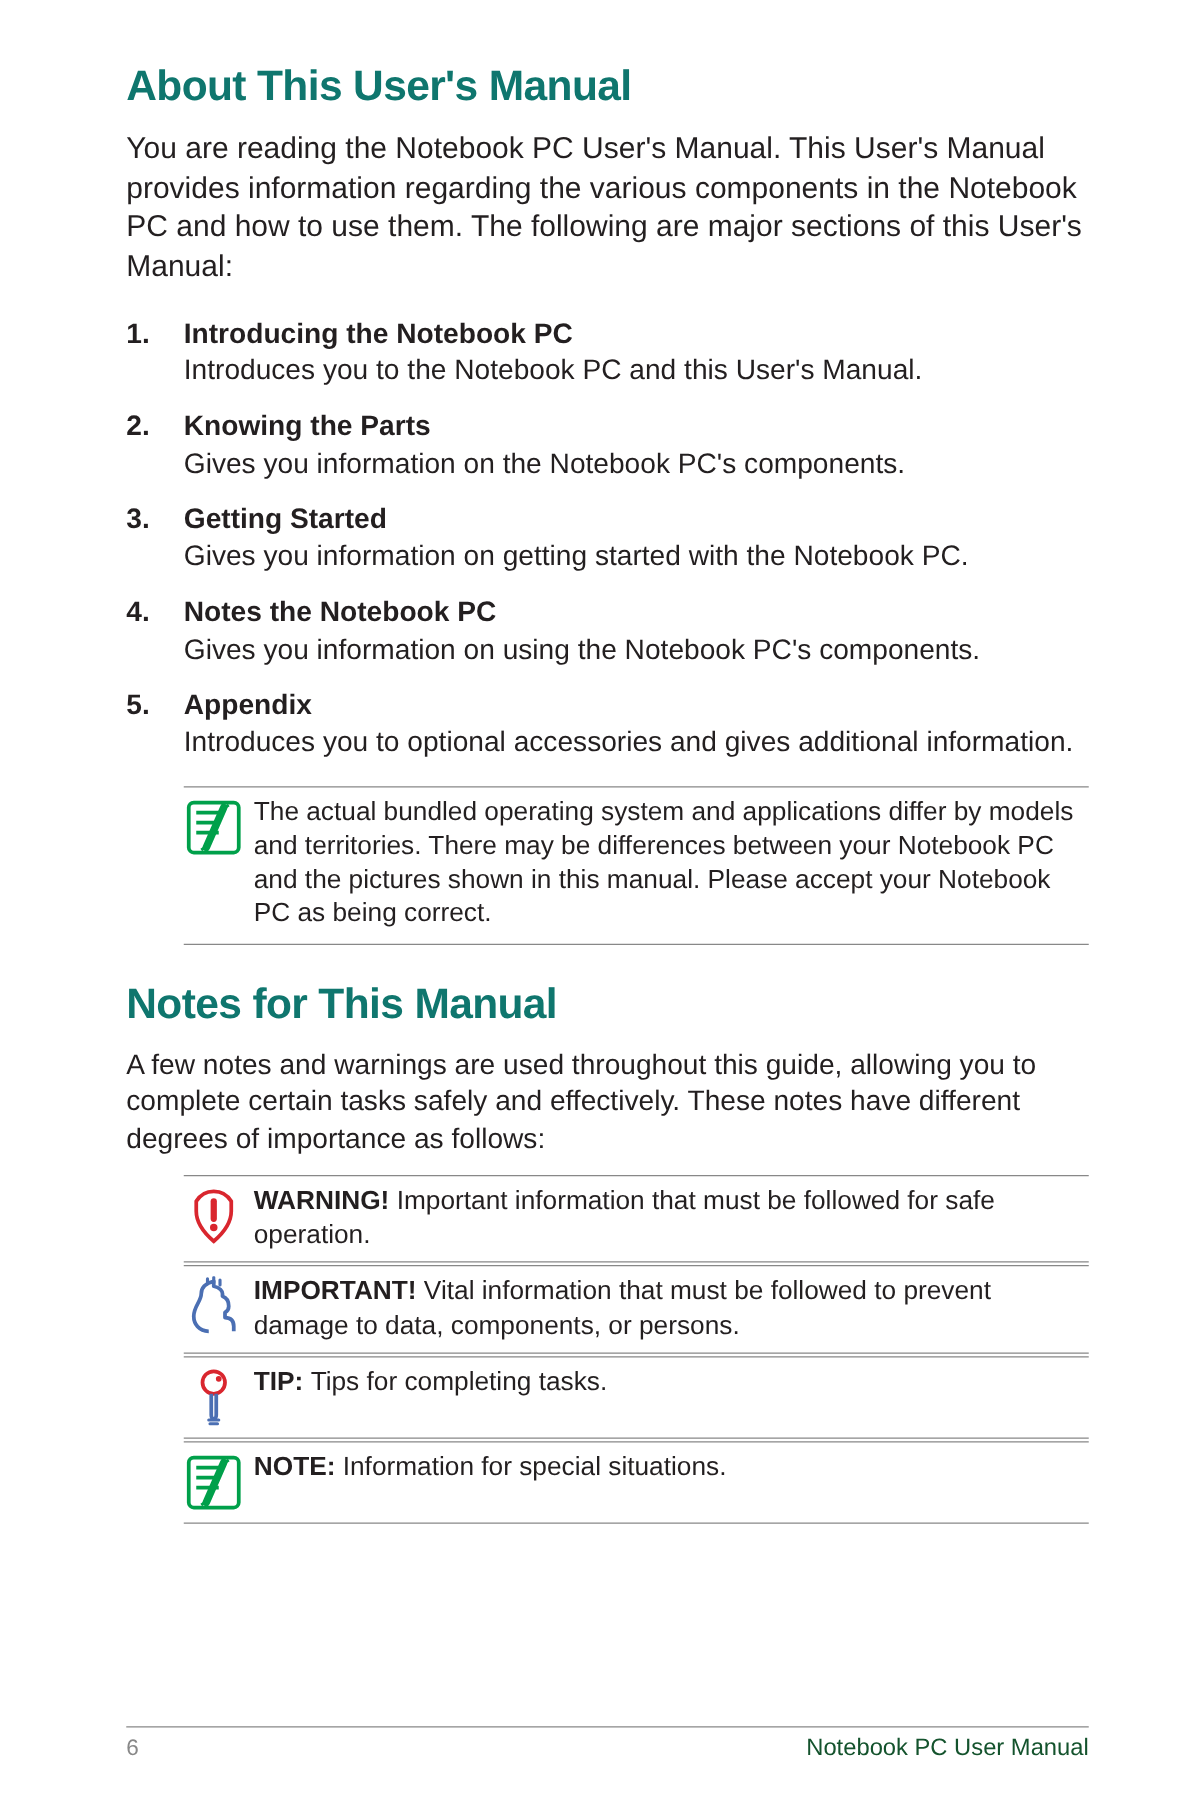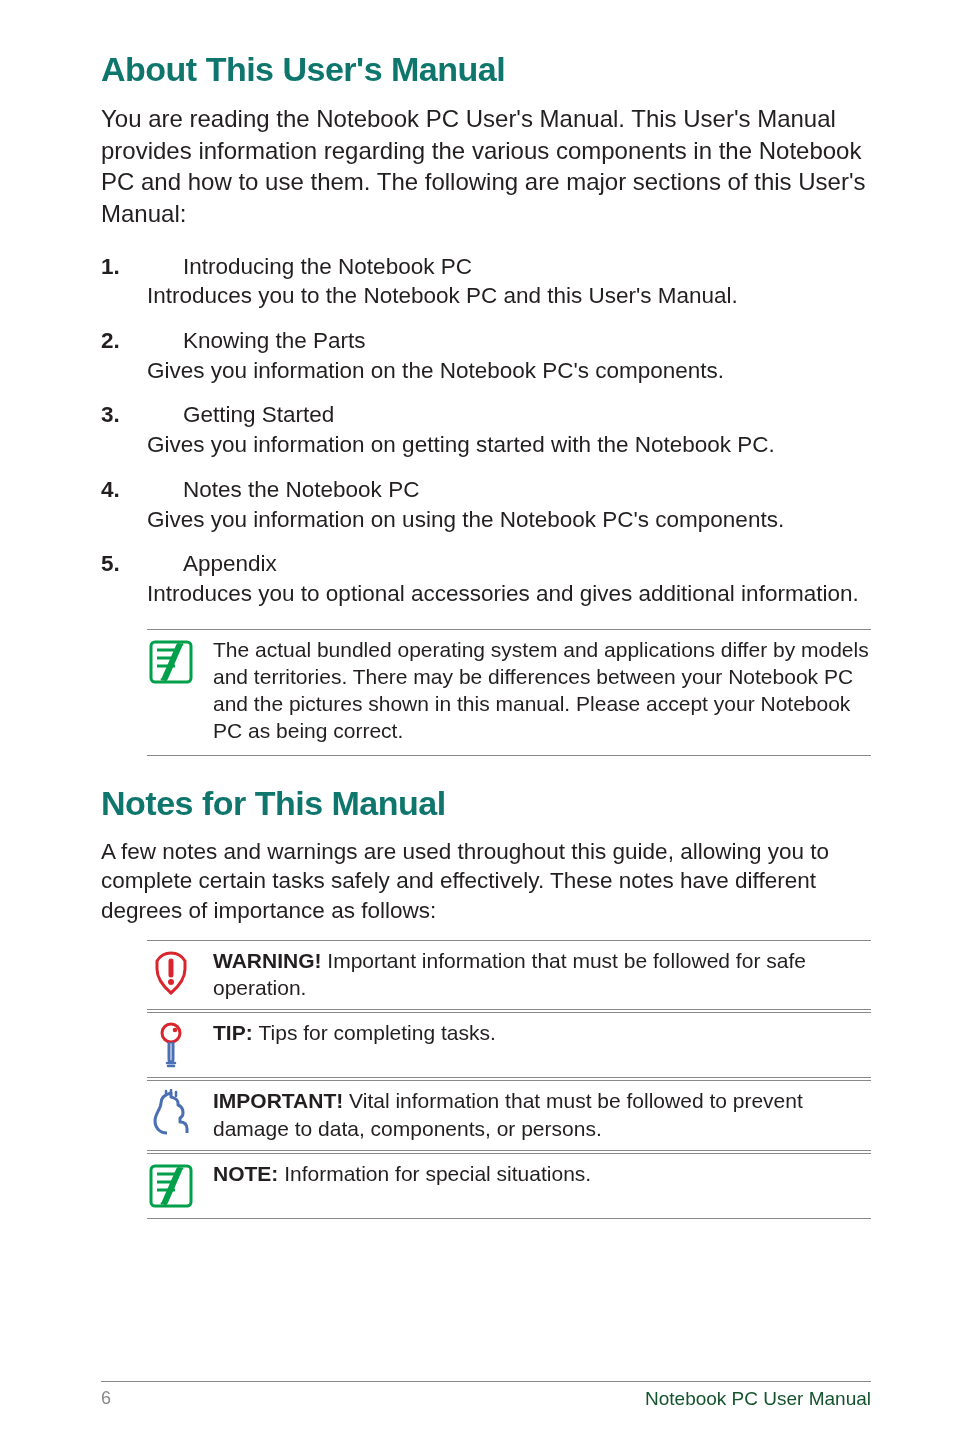--- a/index.html
+++ b/index.html
@@ -42,36 +42,35 @@
       font-size: 22.5px;
       line-height: 1.32;
     }
     ol li::before {
       content: counter(item) ".";
       position: absolute;
       left: 0;
       font-weight: 700;
     }
     ol li .item-title {
-      font-weight: 400;
+      font-weight: 700;
       display: block;
-      margin-left: 36px;
     }
     ol li .item-desc {
       display: block;
     }
     .note-box {
       border-top: 1px solid #888;
       border-bottom: 1px solid #888;
       padding: 6px 0 10px 0;
       margin-left: 46px;
       margin-bottom: 28px;
       display: flex;
       align-items: flex-start;
-      gap: 18px;
+      gap: 8px;
     }
     .note-box.small-gap { padding: 6px 0 8px 0; margin-bottom: 2px; }
     .note-icon {
       flex-shrink: 0;
       width: 48px;
       height: 48px;
       display: flex;
       align-items: flex-start;
       justify-content: center;
       margin-top: 2px;
@@ -160,46 +159,46 @@
       </svg>
     </div>
     <div class="note-text">
       <span class="strong">WARNING! </span><span>Important information that must be followed for safe operation.</span>
     </div>
   </div>
 
   <div class="note-box small-gap">
     <div class="note-icon">
       <svg width="48" height="48" viewBox="0 0 48 48">
+        <path d="M20 44 C12 44 8 38 8 32 C8 24 14 20 14 14 C14 10 16 6 24 4 L24 8 C29 9 31 12 31 14 L31 16 C34 17 36 20 36 24 C36 26 35 28 33 29 L33 33 C38 33 40 36 40 40 L40 44" fill="none" stroke="#4b6fb3" stroke-width="3" stroke-linejoin="round"></path>
+        <path d="M19 6 L19 2 M24 5 L24 1 M29 7 L29 3" stroke="#4b6fb3" stroke-width="2.5" stroke-linecap="round"></path>
+      </svg>
+    </div>
+    <div class="note-text">
+      <span class="strong">IMPORTANT! </span><span>Vital information that must be followed to prevent damage to data, components, or persons.</span>
+    </div>
+  </div>
+
+  <div class="note-box small-gap">
+    <div class="note-icon">
+      <svg width="48" height="48" viewBox="0 0 48 48">
         <circle cx="24" cy="12" r="9" fill="none" stroke="#d9262e" stroke-width="3"></circle>
         <circle cx="28" cy="9" r="2.3" fill="#d9262e"></circle>
         <path d="M22 21 L22 38 C22 42 26 42 26 38 L26 21" fill="none" stroke="#4b6fb3" stroke-width="3"></path>
         <path d="M20 42 L28 42 M21 45 L27 45" stroke="#4b6fb3" stroke-width="2.5" stroke-linecap="round"></path>
       </svg>
     </div>
     <div class="note-text">
       <span class="strong">TIP: </span><span>Tips for completing tasks.</span>
     </div>
   </div>
 
   <div class="note-box small-gap">
     <div class="note-icon">
       <svg width="48" height="48" viewBox="0 0 48 48">
-        <path d="M20 44 C12 44 8 38 8 32 C8 24 14 20 14 14 C14 10 16 6 24 4 L24 8 C29 9 31 12 31 14 L31 16 C34 17 36 20 36 24 C36 26 35 28 33 29 L33 33 C38 33 40 36 40 40 L40 44" fill="none" stroke="#4b6fb3" stroke-width="3" stroke-linejoin="round"></path>
-        <path d="M19 6 L19 2 M24 5 L24 1 M29 7 L29 3" stroke="#4b6fb3" stroke-width="2.5" stroke-linecap="round"></path>
-      </svg>
-    </div>
-    <div class="note-text">
-      <span class="strong">IMPORTANT! </span><span>Vital information that must be followed to prevent damage to data, components, or persons.</span>
-    </div>
-  </div>
-
-  <div class="note-box small-gap">
-    <div class="note-icon">
-      <svg width="48" height="48" viewBox="0 0 48 48">
         <rect x="4" y="4" width="40" height="40" rx="4" fill="none" stroke="#00a04a" stroke-width="3"></rect>
         <path d="M10 12 L30 12 M10 20 L28 20 M10 28 L28 28" stroke="#00a04a" stroke-width="3" fill="none"></path>
         <path d="M32 8 L18 40" stroke="#00a04a" stroke-width="6" fill="none" stroke-linecap="round"></path>
         <path d="M30 10 L36 6 M20 38 L14 42" stroke="#00a04a" stroke-width="2.5" fill="none"></path>
       </svg>
     </div>
     <div class="note-text">
       <span class="strong">NOTE:  </span><span>Information for special situations.</span>
     </div>
   </div>

